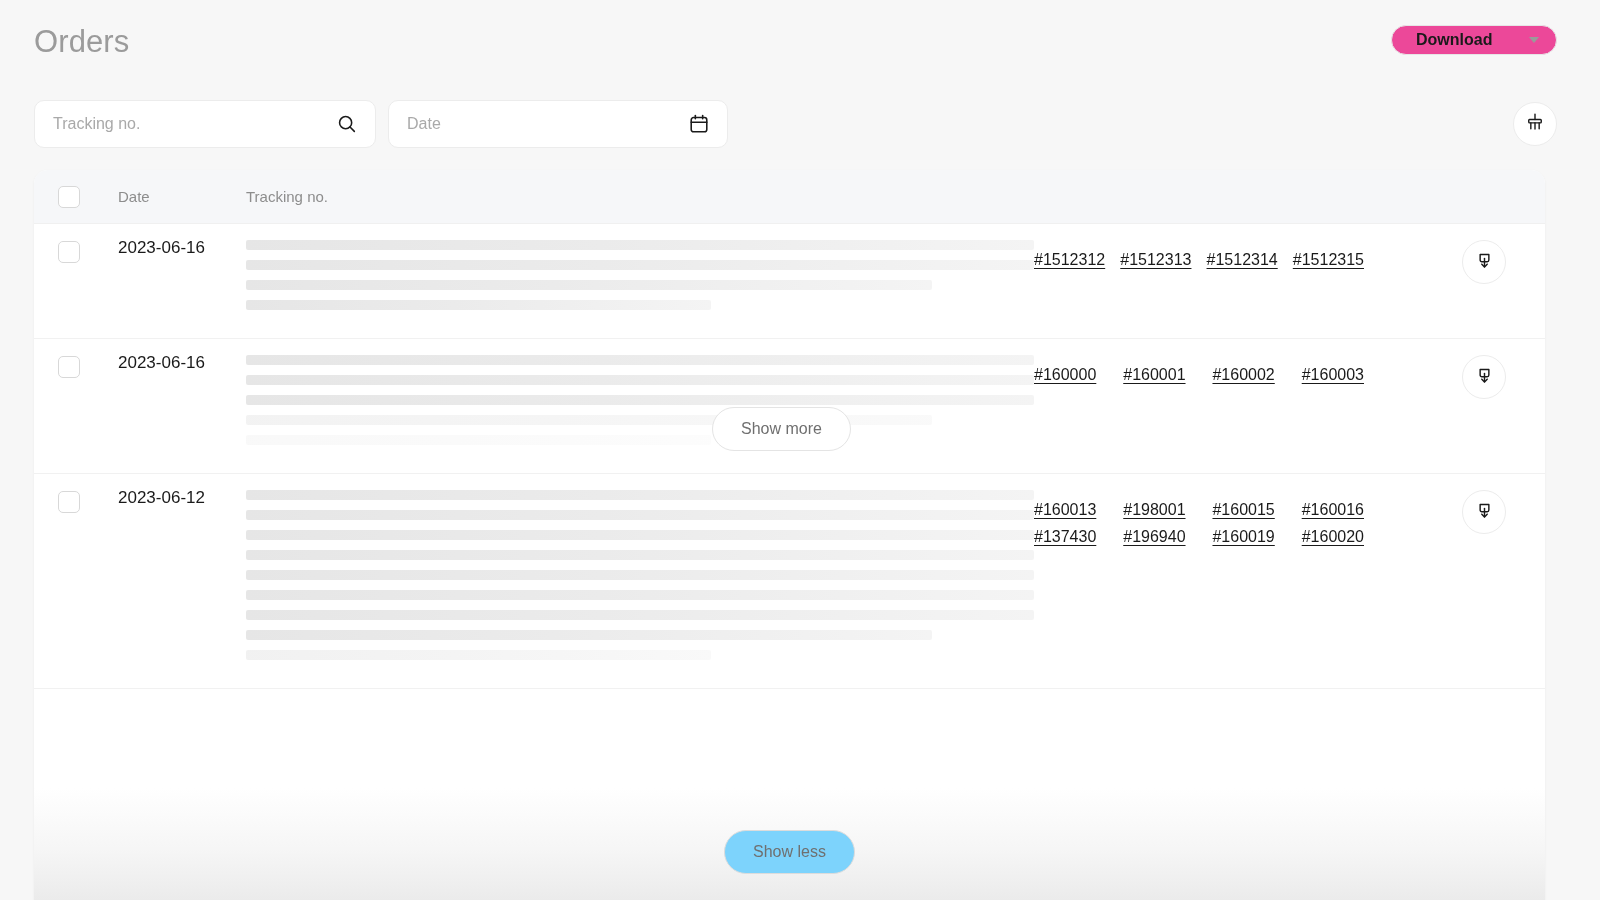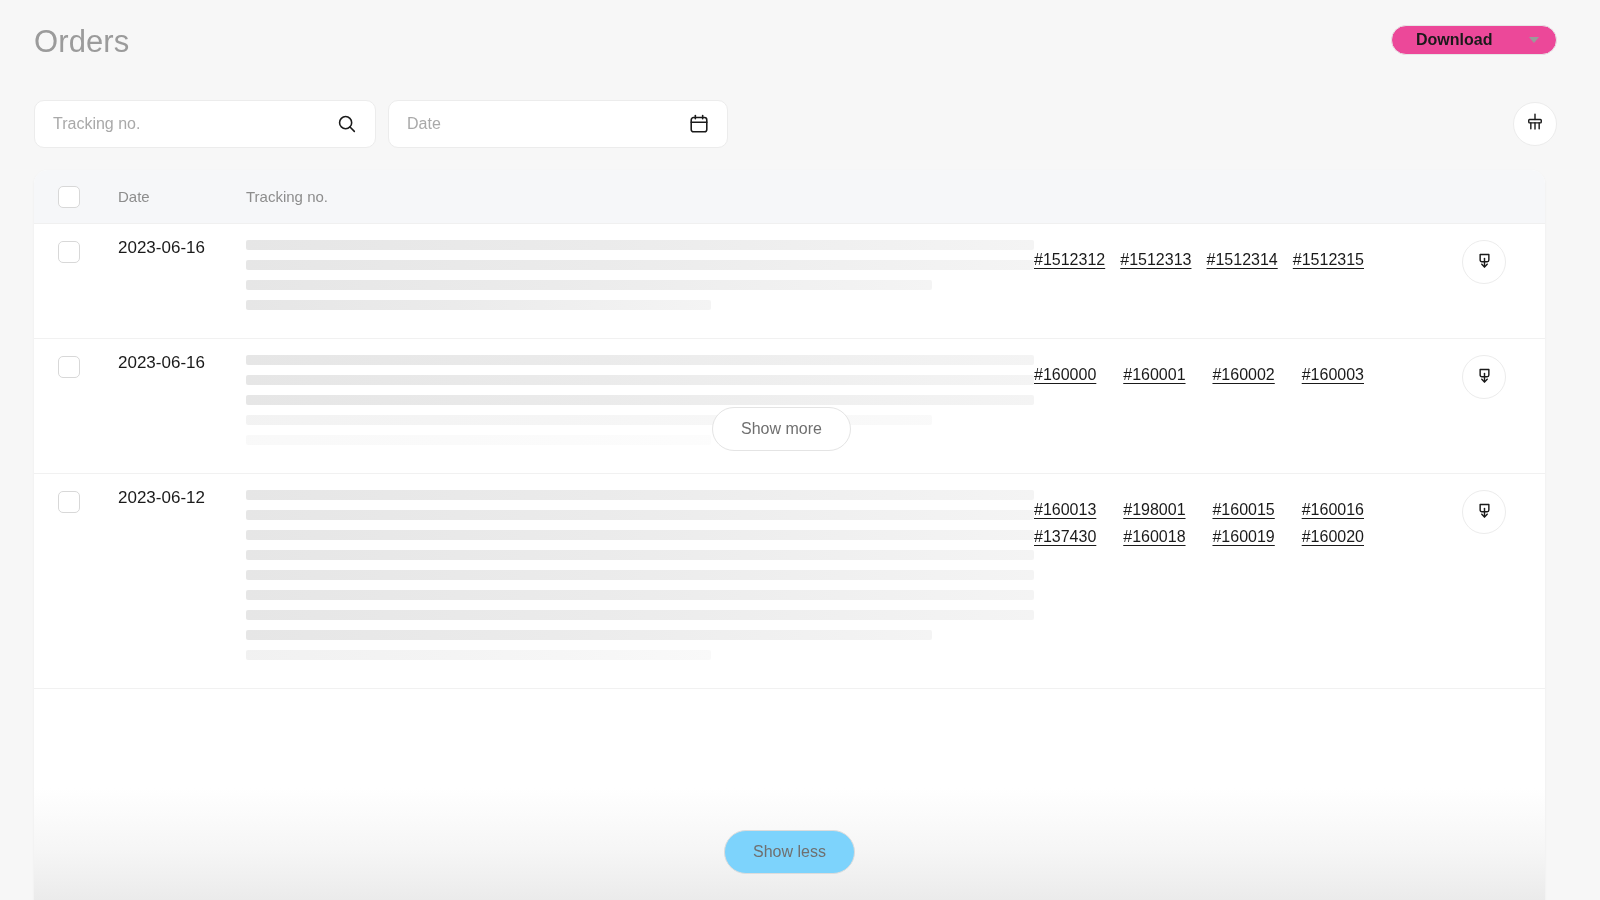--- a/index.html
+++ b/index.html
@@ -286,21 +286,21 @@
             <div class="skel" style="width: 87%;"></div>
             <div class="skel" style="width: 59%; opacity: 0.55;"></div>
           </div>
           <div class="col-order cell">
             <div class="orders">
               <span class="order-link">#160013</span>
               <span class="order-link">#198001</span>
               <span class="order-link">#160015</span>
               <span class="order-link">#160016</span>
               <span class="order-link">#137430</span>
-              <span class="order-link">#160018</span>
+              <span class="order-link">#196940</span>
               <span class="order-link">#160019</span>
               <span class="order-link">#160020</span>
             </div>
           </div>
           <div class="col-act"></div>
           <div class="row-dl" style="top: 16px;">
             <span><svg width="19" height="19" viewBox="0 0 24 24" fill="none" stroke="#1a1a1a" stroke-width="1.8" stroke-linecap="round" stroke-linejoin="round">
                 <path d="M6.5 4.5h11v7a2 2 0 0 1-2 2h-7a2 2 0 0 1-2-2z"></path>
                 <line x1="12" y1="9.5" x2="12" y2="20"></line>
                 <polyline points="8.6,16.6 12,20.2 15.4,16.6"></polyline>

